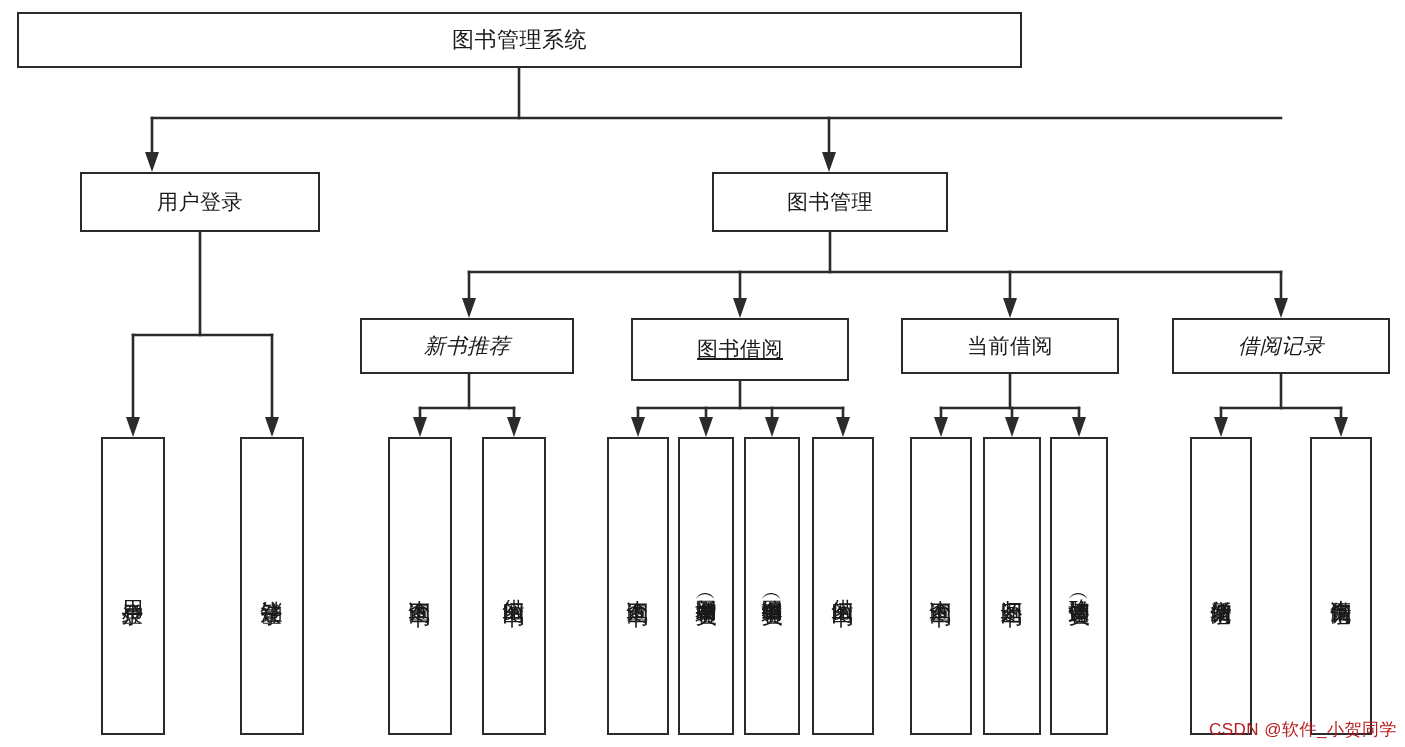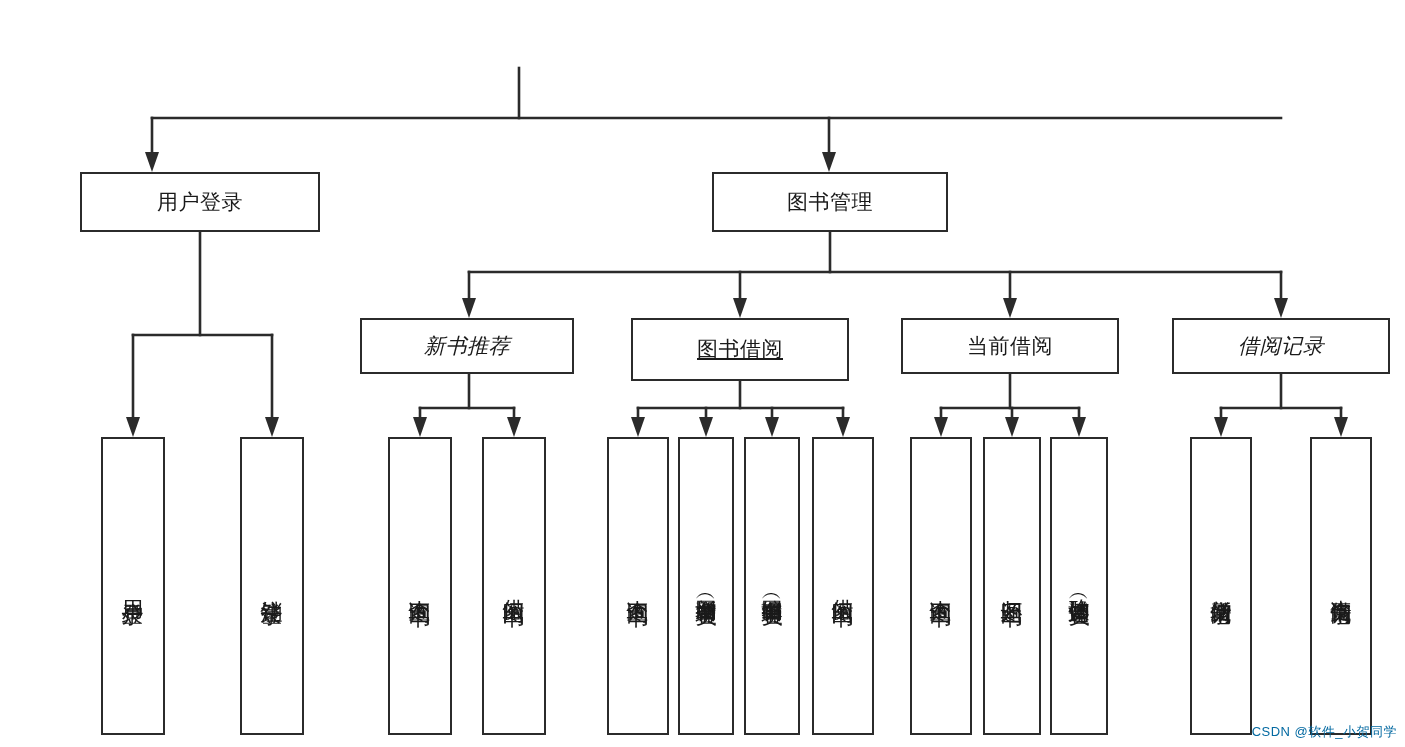--- a/index.html
+++ b/index.html
@@ -60,22 +60,22 @@
     white-space: nowrap;
   }
   .node.v.tall .lbl {
     font-size: 21px;
     letter-spacing: 1px;
   }
   #watermark {
     position: absolute;
     right: 8px;
     bottom: 6px;
-    font-size: 13px;
-    color: #0369a1;
+    font-size: 17px;
+    color: #b91c1c;
     letter-spacing: 0.5px;
     white-space: nowrap;
   }
 </style>
 </head>
 <body>
 
 <div id="canvas">
 
   <svg class="wires" viewBox="0 0 1405 747" xmlns="http://www.w3.org/2000/svg">
@@ -130,20 +130,23 @@
         <polygon points="765,417 779,417 772,437" fill="#2b2b2b"></polygon>
         <polygon points="836,417 850,417 843,437" fill="#2b2b2b"></polygon>
         <polygon points="934,417 948,417 941,437" fill="#2b2b2b"></polygon>
         <polygon points="1005,417 1019,417 1012,437" fill="#2b2b2b"></polygon>
         <polygon points="1072,417 1086,417 1079,437" fill="#2b2b2b"></polygon>
         <polygon points="1214,417 1228,417 1221,437" fill="#2b2b2b"></polygon>
         <polygon points="1334,417 1348,417 1341,437" fill="#2b2b2b"></polygon>
       </g>
   </svg>
 
+  <div class="node root h" id="node-root" style="left: 17px; top: 12px; width: 1005px; height: 56px;">
+    <span class="lbl">图书管理系统</span>
+  </div>
 
   <div id="tier2-layer">
       <div class="node h" style="left: 80px; top: 172px; width: 240px; height: 60px;">
         <span class="lbl">用户登录</span>
       </div>
       <div class="node h" style="left: 712px; top: 172px; width: 236px; height: 60px;">
         <span class="lbl">图书管理</span>
       </div>
     </div>
   <div id="tier3-layer">

